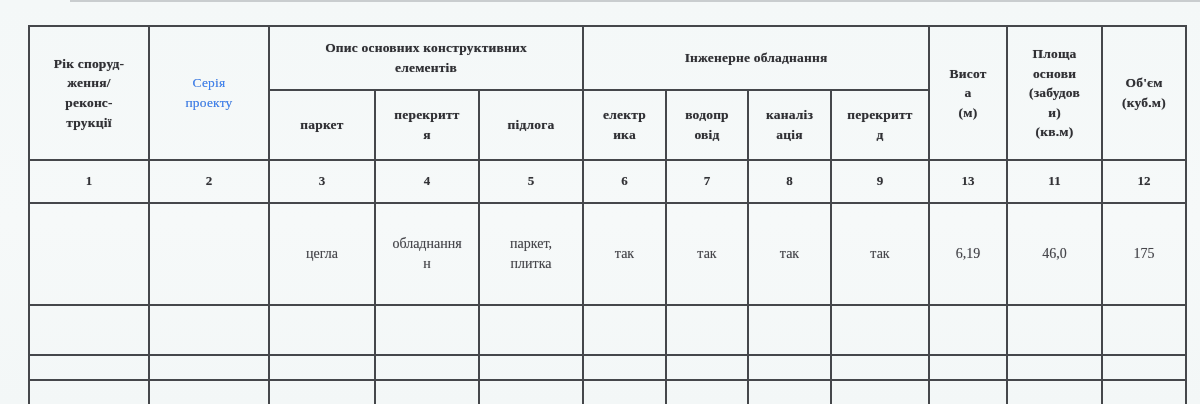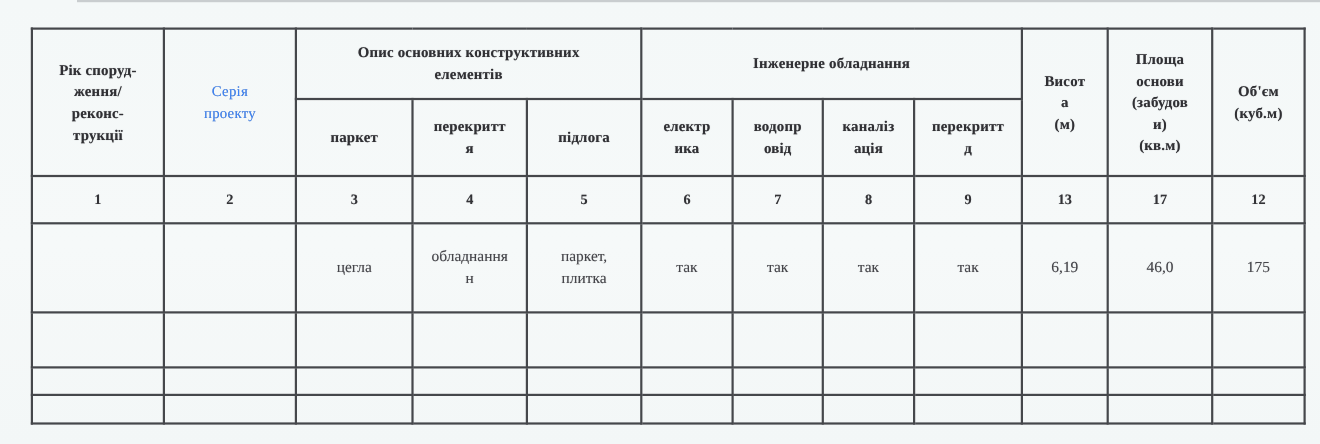--- a/index.html
+++ b/index.html
@@ -131,25 +131,25 @@
       <td>1</td>
       <td>2</td>
       <td>3</td>
       <td>4</td>
       <td>5</td>
       <td>6</td>
       <td>7</td>
       <td>8</td>
       <td>9</td>
       <td>13</td>
-      <td>17</td>
+      <td>11</td>
       <td>12</td>
     </tr>
 
-    <tr style="height:81px">
+    <tr style="height:102px">
       <td></td>
       <td></td>
       <td>цегла</td>
       <td>обладнання
 н</td>
       <td>паркет,
 плитка</td>
       <td>так</td>
       <td>так</td>
       <td>так</td>

